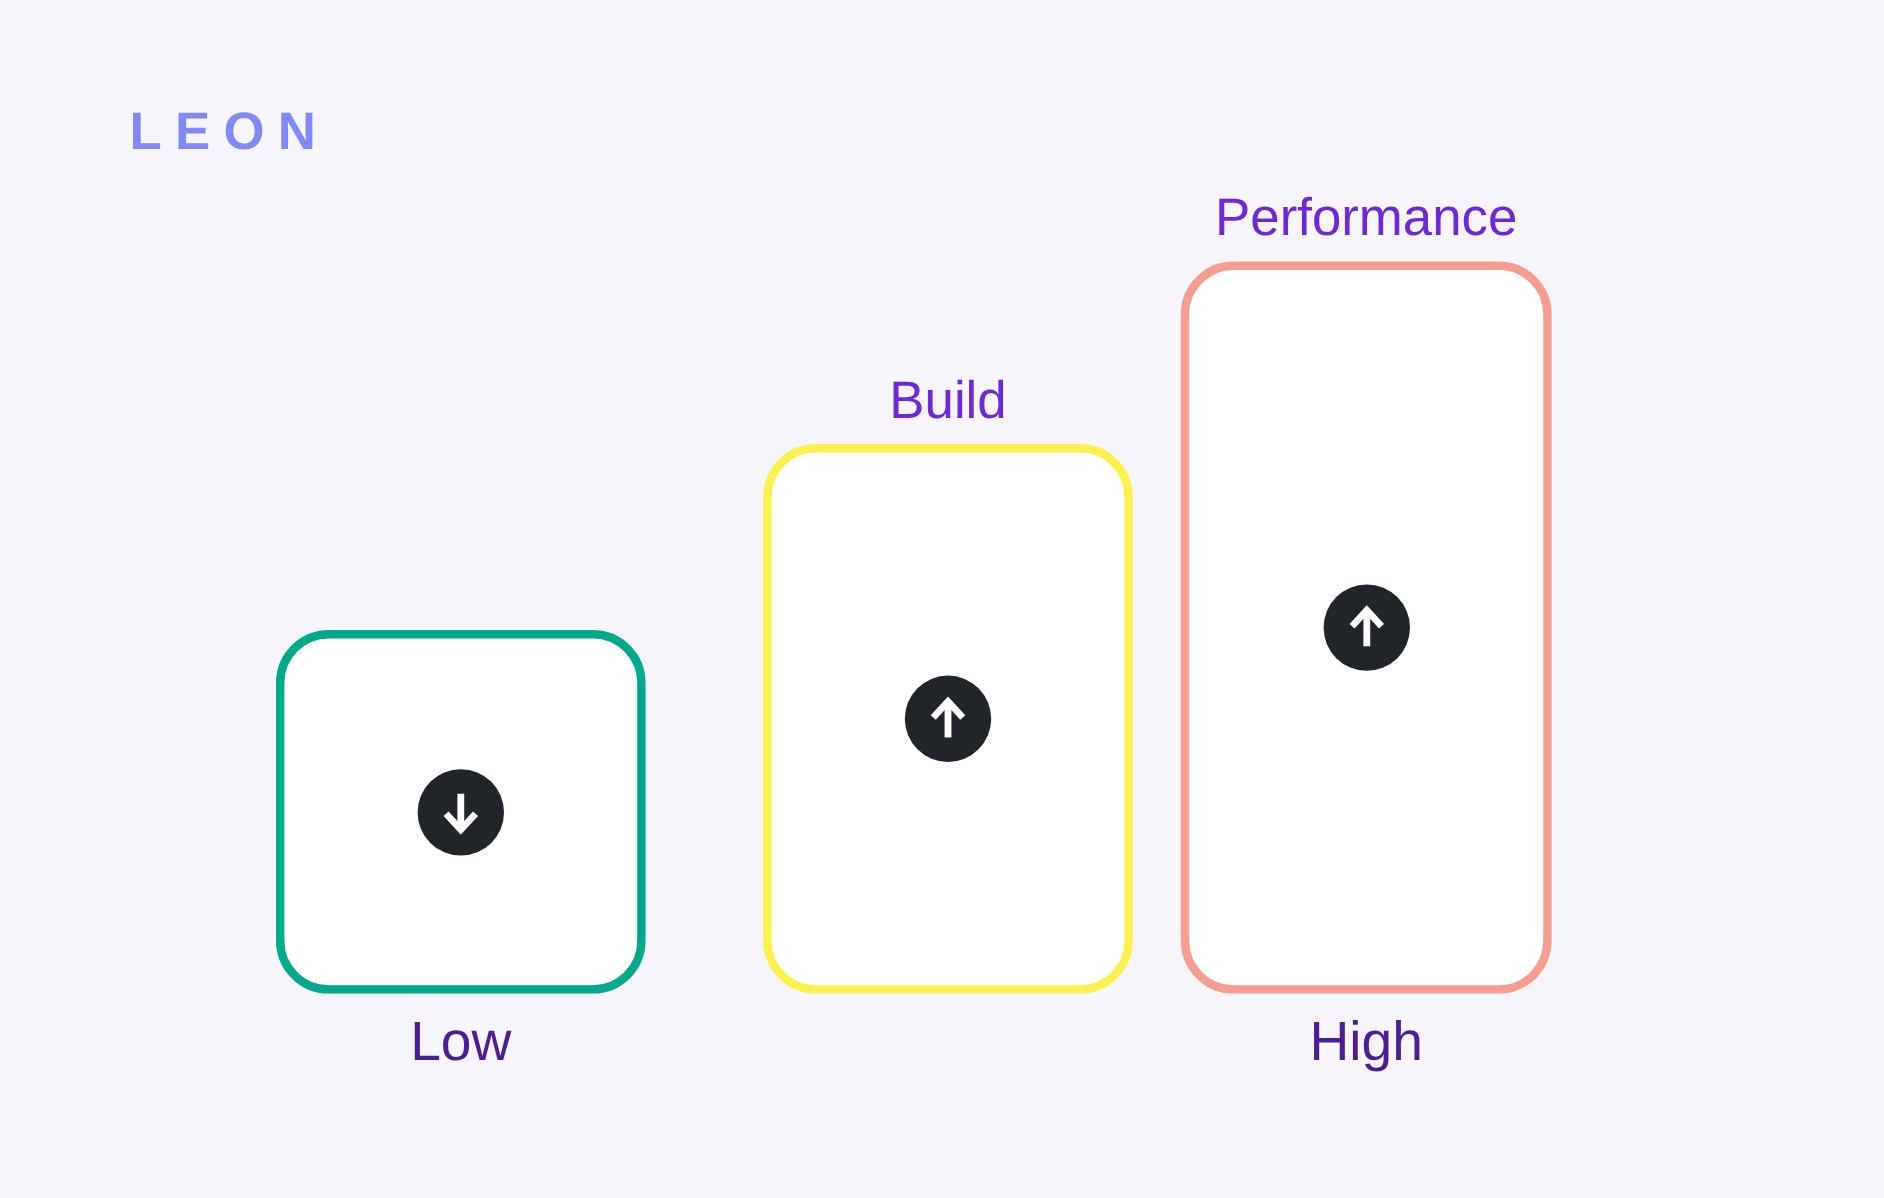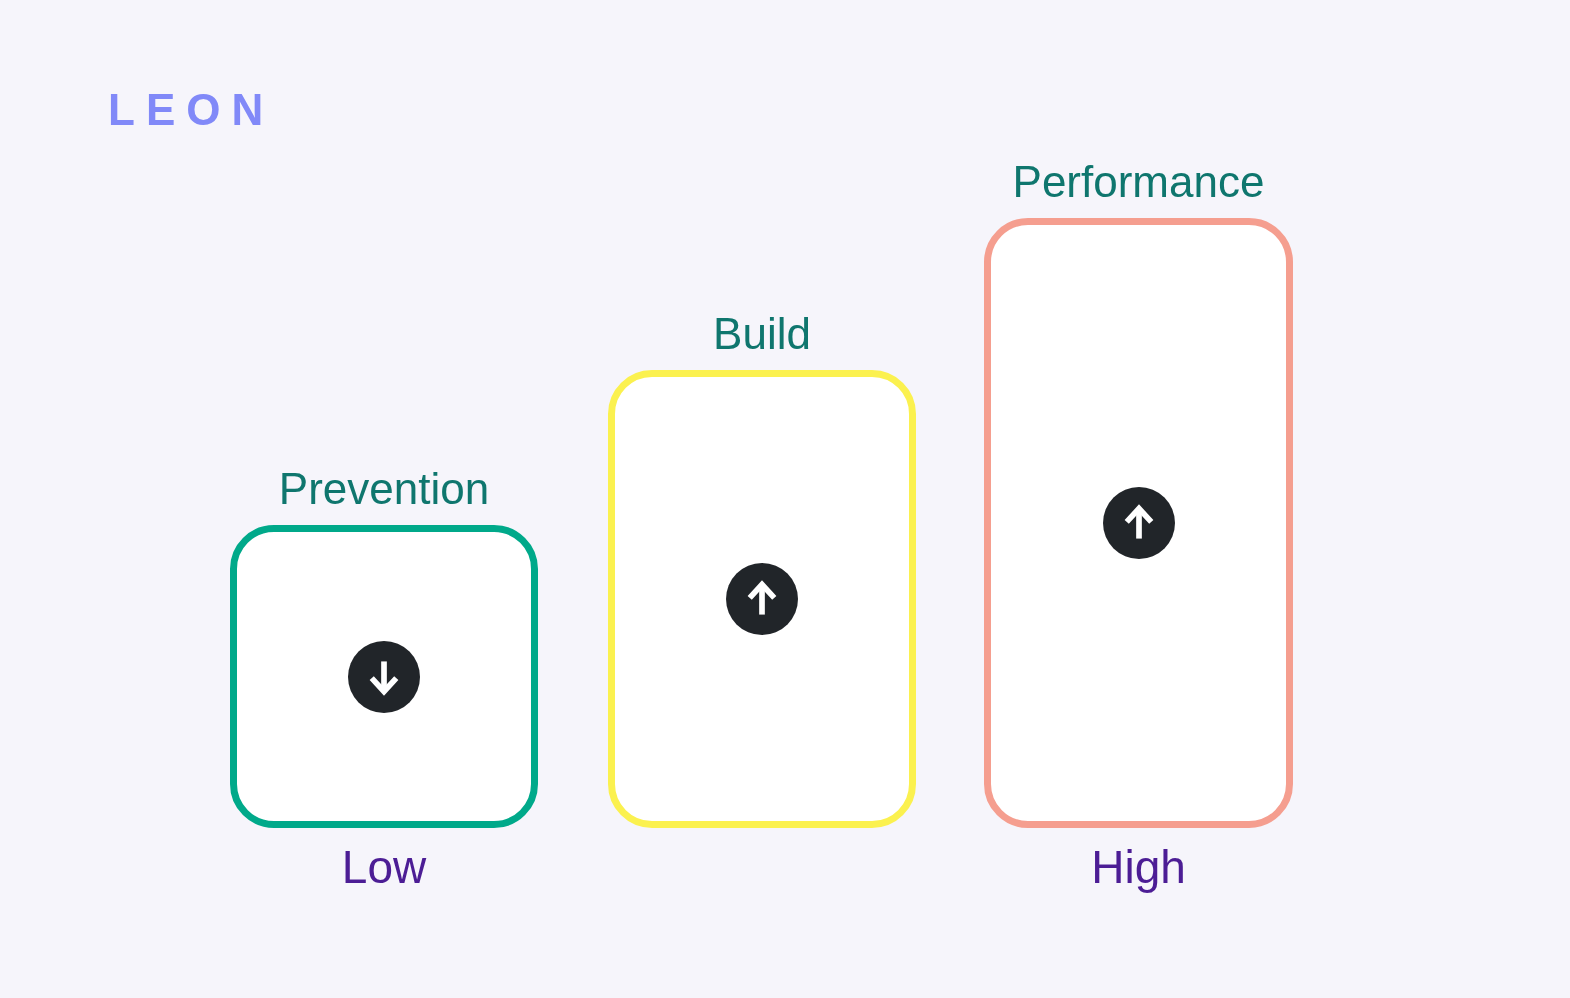--- a/index.html
+++ b/index.html
@@ -55,21 +55,21 @@
   
   .bar-caption {
     position: absolute;
     left: 50%;
     transform: translateX(-50%);
     bottom: 100%;
     margin-bottom: 12px;
     white-space: nowrap;
     font-size: 44px;
     font-weight: normal;
-    color: #0f766e;
+    color: #6d28d9;
     line-height: 1.1;
   }
 
   
   .bar-card {
     position: absolute;
     inset: 0;
     box-sizing: border-box;
     background: #ffffff;
     border-style: solid;
@@ -114,33 +114,32 @@
 </head>
 <body>
 
 <div class="canvas">
 
   <div class="brand">LEON</div>
 
   <div class="chart">
 
     <div class="bar-group" style="left:230px; top:525px; width:308px; height:303px;">
-      <div class="bar-caption">Prevention</div>
       <div class="bar-card" style="border-color:#00a98a;">
         <span class="arrow-badge">
           <svg viewBox="0 0 24 24" aria-hidden="true">
             <path d="M12 3.5 L12 18.2" stroke="#ffffff" stroke-width="3.1" stroke-linecap="butt" fill="none"></path>
             <path d="M5.3 12.6 L12 19.9 L18.7 12.6" stroke="#ffffff" stroke-width="3.1" stroke-linecap="butt" stroke-linejoin="miter" fill="none"></path>
           </svg>
         </span>
       </div>
       <div class="bar-value-label">Low</div>
     </div>
 
-    <div class="bar-group" style="left:608px; top:370px; width:308px; height:458px;">
+    <div class="bar-group" style="left:636px; top:370px; width:308px; height:458px;">
       <div class="bar-caption">Build</div>
       <div class="bar-card" style="border-color:#fbf14f;">
         <span class="arrow-badge">
           <svg viewBox="0 0 24 24" aria-hidden="true">
             <path d="M12 20.5 L12 5.8" stroke="#ffffff" stroke-width="3.1" stroke-linecap="butt" fill="none"></path>
             <path d="M5.3 11.4 L12 4.1 L18.7 11.4" stroke="#ffffff" stroke-width="3.1" stroke-linecap="butt" stroke-linejoin="miter" fill="none"></path>
           </svg>
         </span>
       </div>
     </div>

